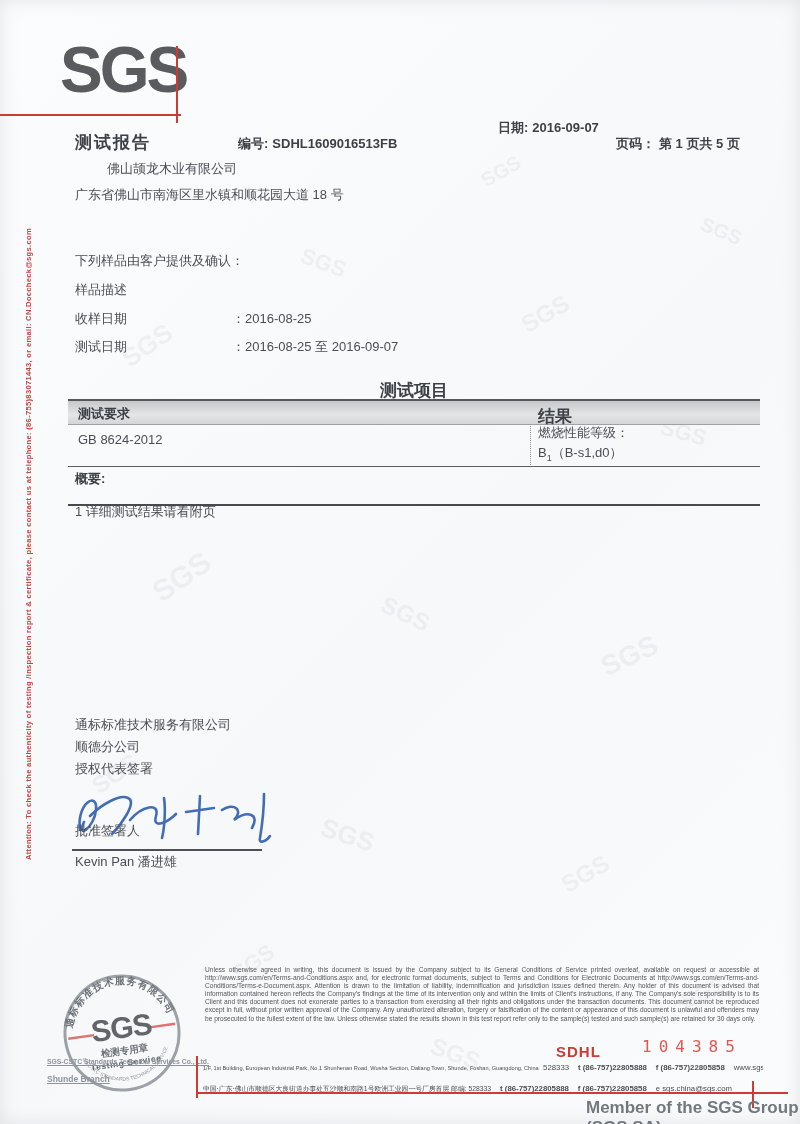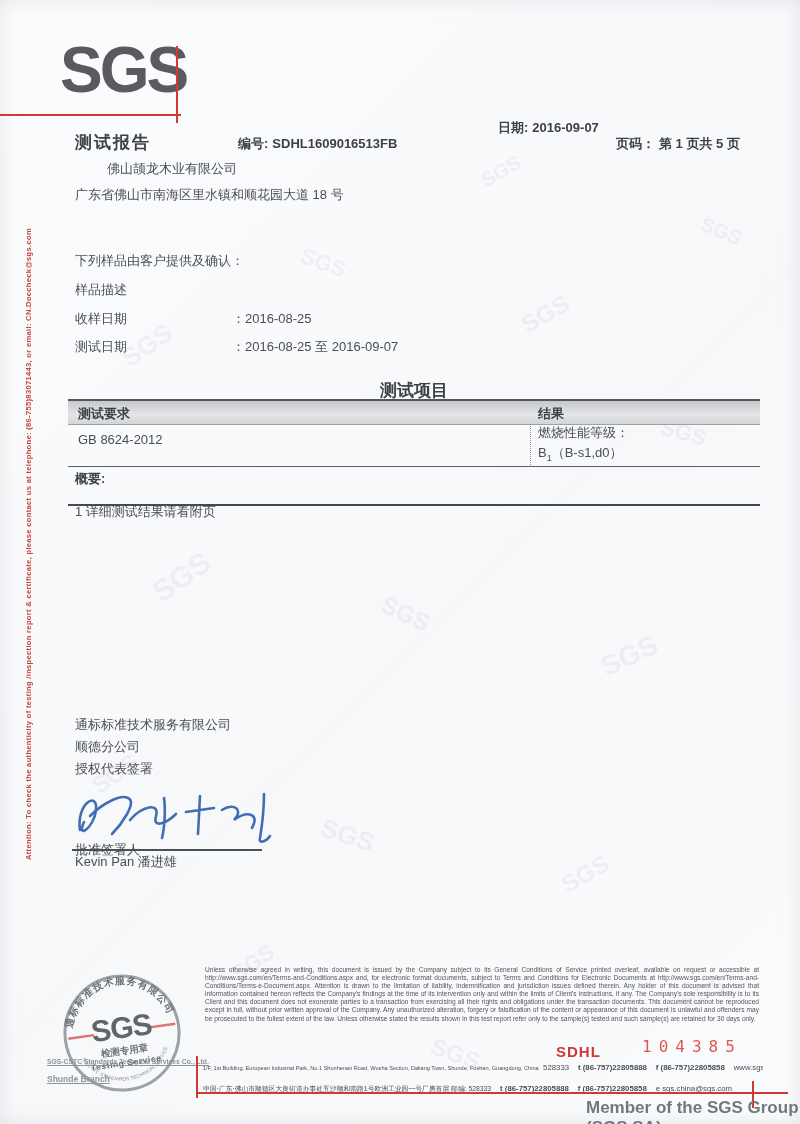--- a/index.html
+++ b/index.html
@@ -32,21 +32,21 @@
   .t13{font-size:13px;color:#4a4e54;}
   .b13{font-size:13px;font-weight:bold;color:#3d4146;}
   
   .tbl-title{left:68px;top:379px;width:692px;text-align:center;font-size:17px;font-weight:bold;color:#3d4146;}
   .tbl-head{
     left:68px;top:399px;width:692px;height:23px;
     background:linear-gradient(#c6c8ca,#e3e5e7 60%,#d3d5d7);
     border-top:2px solid #54575b;border-bottom:1px solid #9fa2a5;
   }
   .tbl-head .c1{position:absolute;left:10px;top:4px;font-size:13px;font-weight:bold;color:#3d4146;}
-  .tbl-head .c2{position:absolute;left:470px;top:4px;font-size:13px;font-weight:bold;color:#3d4146;}
+  .tbl-head .c2{position:absolute;left:470px;top:4px;font-size:17px;font-weight:bold;color:#3d4146;}
   .dotted-div{left:530px;top:424px;width:0;height:41px;border-left:1px dotted #8f9397;}
   .row-line{left:68px;top:466px;width:692px;height:1px;background:#5a5d61;}
   .sum-line{left:68px;top:504px;width:692px;height:2px;background:#46494d;}
   
   .sig-line{left:72px;top:849px;width:190px;height:1.5px;background:#4c4f53;}
   
   .stamp{left:55px;top:966px;transform:rotate(-8deg);opacity:.88;}
   .stamp-overlay{color:#8e939a;font-weight:bold;}
   
   .legal{
@@ -143,21 +143,21 @@
       <path d="M22,34 C34,22 52,12 60,16 C70,20 52,44 44,52"></path>
       <path d="M62,38 C74,24 92,20 88,34 C84,48 100,40 108,32"></path>
       <path d="M96,16 C98,30 96,48 94,56"></path>
       <path d="M118,30 L146,26 M132,14 L130,52"></path>
       <path d="M154,28 C166,20 176,28 166,38 C180,28 192,32 184,46"></path>
       <path d="M196,12 C196,26 194,44 192,56 C190,62 198,60 202,54"></path>
     </g>
   </svg>
   <div class="abs sig-line"></div>
   <div class="abs t13" style="left:75px;top:853px;">Kevin Pan 潘进雄</div>
-  <div class="abs t13" style="left:75px;top:841px;">批准签署人</div>
+  <div class="abs t13" style="left:75px;top:822px;">批准签署人</div>
 
   <svg class="abs stamp" width="134" height="134" viewBox="0 0 134 134">
     <defs>
       <path id="arcTop" d="M 19,82 A 50,50 0 1 1 115,82"></path>
       <path id="arcBot" d="M 24,88 A 48,48 0 0 0 110,88"></path>
     </defs>
     <circle cx="67" cy="67" r="57" fill="none" stroke="#7e848c" stroke-width="3" opacity="0.85"></circle>
     <text font-size="10" font-weight="bold" fill="#5a6066" font-family="Liberation Sans, sans-serif" letter-spacing="1">
       <textPath href="#arcTop" startOffset="50%" text-anchor="middle">通标标准技术服务有限公司</textPath>
     </text>

